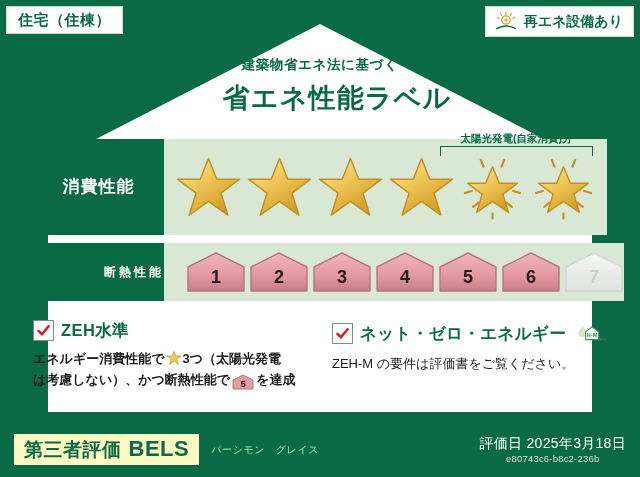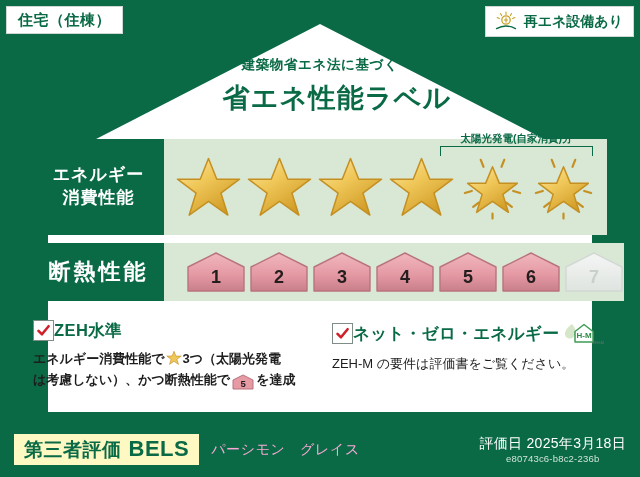--- a/index.html
+++ b/index.html
@@ -63,21 +63,21 @@
   .perf-row{
     display:flex;align-items:stretch;
     margin-bottom:8px;position:relative;
   }
   .row-label{
     width:131px;min-width:131px;
     background:#0a6a46;color:#fff;
     display:flex;flex-direction:column;align-items:center;justify-content:center;
     font-size:17px;font-weight:bold;letter-spacing:1px;line-height:1.35;
   }
-  .row-label.single{font-size:22px;letter-spacing:3px;}
+  .row-label.single{font-size:12px;letter-spacing:3px;align-items:flex-end;}
   .row-body{
     flex:1;background:#d9e7d5;
     display:flex;align-items:center;
     position:relative;
   }
   .row-energy .row-label{height:96px;}
   .row-energy .row-body{height:96px;padding-left:10px;}
   .row-insul .row-label{height:58px;}
   .row-insul .row-body{height:58px;padding-left:22px;}
 
@@ -114,21 +114,21 @@
   }
   .badge.off span{color:#c9cfcb;}
 
   
   .criteria{
     position:absolute;left:33px;top:320px;width:574px;
     display:flex;z-index:5;
   }
   .crit{width:50%;box-sizing:border-box;}
   .crit.right{padding-left:12px;}
-  .crit-head{display:flex;align-items:center;margin-bottom:7px;}
+  .crit-head{display:flex;align-items:center;gap:7px;margin-bottom:7px;}
   .check-box{
     width:19px;height:19px;border:1px solid #7e8d86;background:#fff;
     display:flex;align-items:center;justify-content:center;flex:none;
   }
   .check-box svg{width:15px;height:15px;display:block;}
   .crit-title{
     font-size:16.5px;font-weight:bold;color:#0a6a46;letter-spacing:.4px;
     line-height:1;white-space:nowrap;
   }
   .crit-body{
@@ -154,21 +154,21 @@
     background:#0a6a46;z-index:7;
     display:flex;align-items:center;
   }
   .bels-chip{
     margin-left:14px;background:#fef9c3;padding:4px 10px 5px 10px;
     display:flex;align-items:baseline;gap:7px;line-height:1;
   }
   .bels-chip .jp{font-size:19px;font-weight:bold;color:#0a6a46;letter-spacing:.5px;}
   .bels-chip .en{font-size:22px;font-weight:bold;color:#0a6a46;letter-spacing:.5px;}
   .bldg-name{
-    margin-left:12px;color:#f9a8d4;font-size:14px;letter-spacing:.6px;
+    margin-left:12px;color:#86efac;font-size:10px;letter-spacing:.6px;
   }
   .foot-right{
     margin-left:auto;margin-right:14px;text-align:center;color:#fff;
   }
   .foot-right .date{font-size:14px;letter-spacing:.3px;line-height:1.25;}
   .foot-right .uid{font-size:9.5px;color:#cfe3d9;letter-spacing:.2px;}
 </style>
 </head>
 <body>
 
@@ -200,21 +200,20 @@
 
   <div class="titles">
     <p class="title-sub">建築物省エネ法に基づく</p>
     <p class="title-main">省エネ性能ラベル</p>
   </div>
 
   <div class="rows">
 
     <div class="perf-row row-energy">
       <div class="row-label">
-        <span>エネルギー</span>
         <span>消費性能</span>
       </div>
       <div class="row-body">
         <div class="stars">
 
           <span class="star-wrap">
             <svg class="star-svg" viewBox="0 0 100 100">
               <defs>
                 <linearGradient id="gold1" x1="0" y1="0" x2="0.7" y2="1">
                   <stop offset="0%" stop-color="#fbe9a8"></stop>

